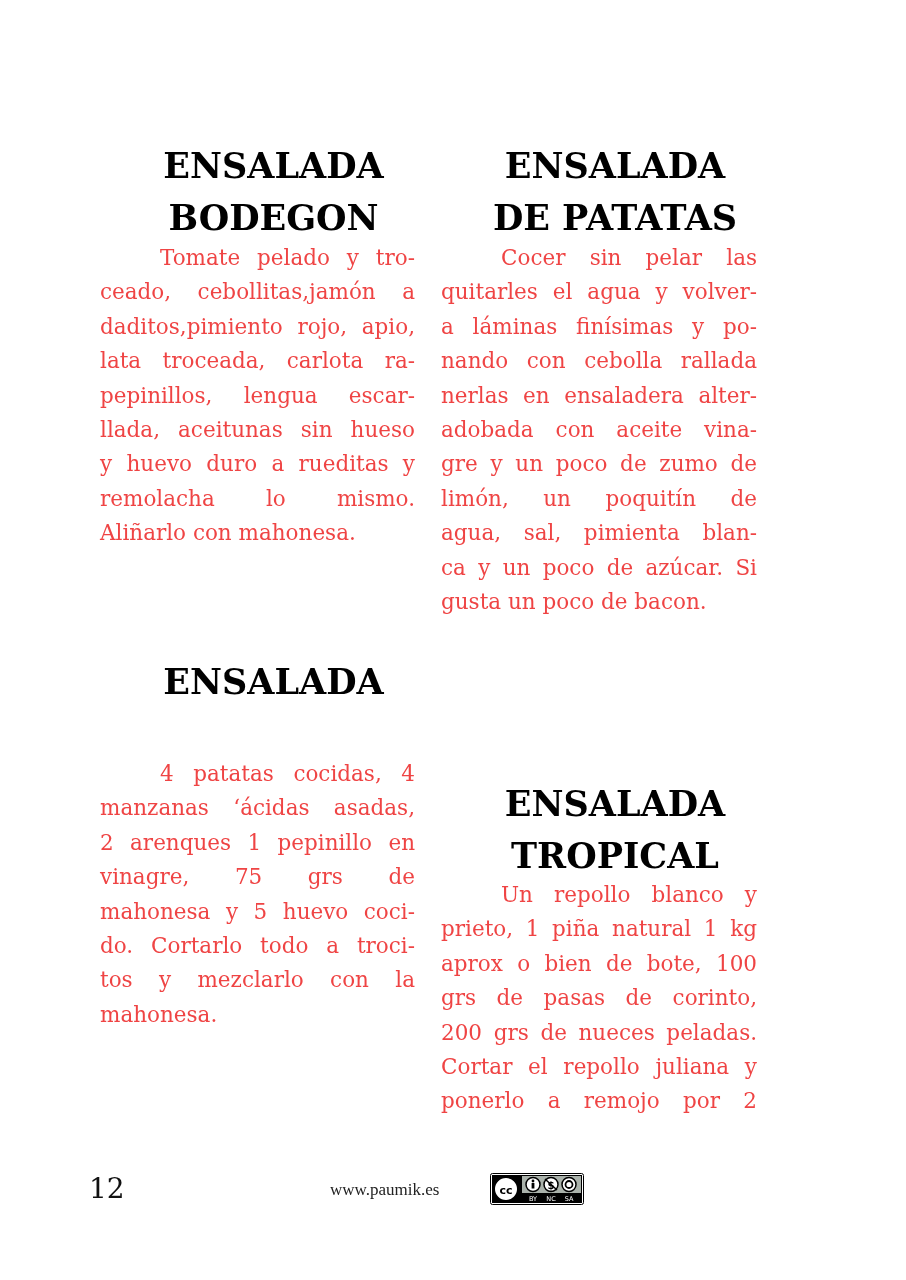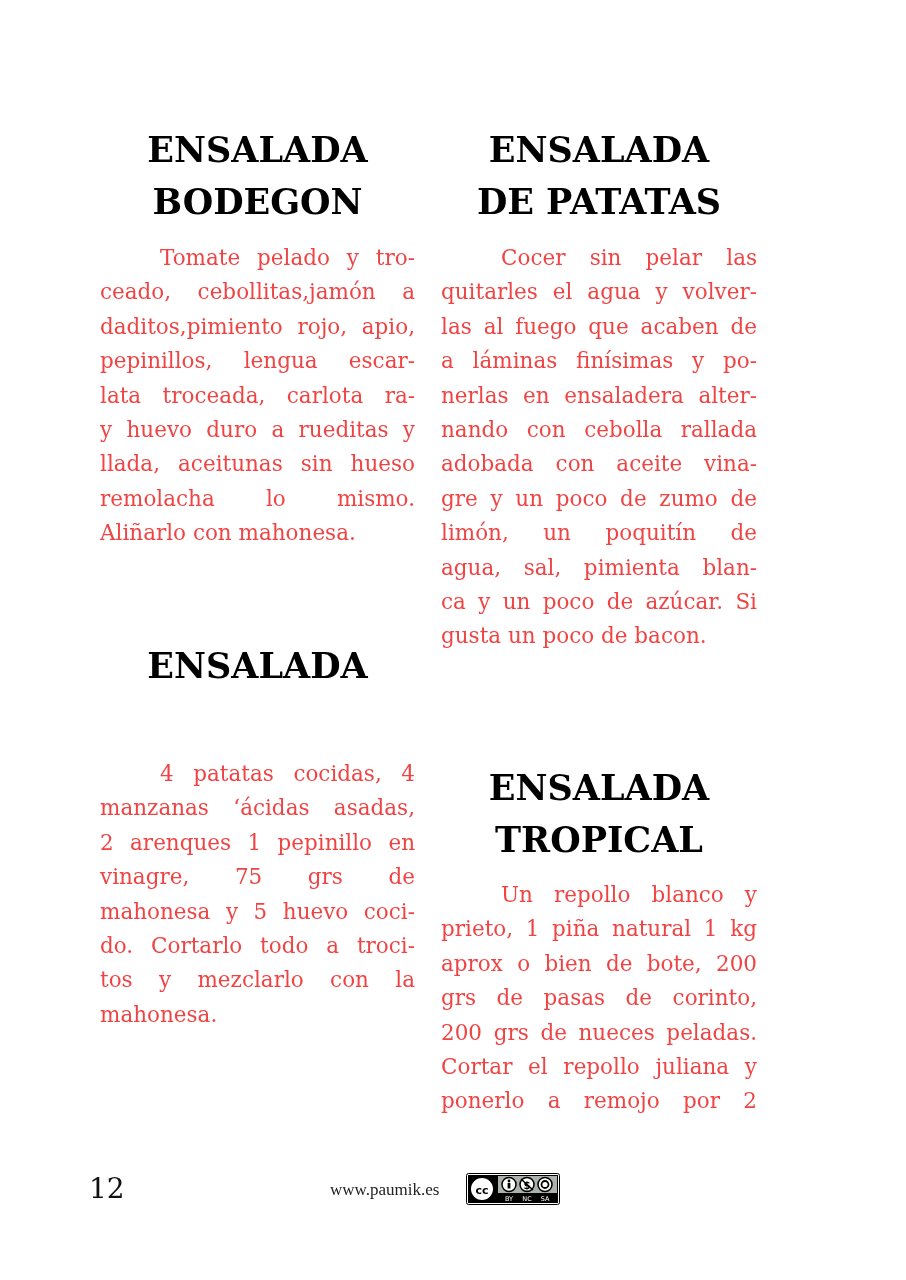--- a/index.html
+++ b/index.html
@@ -1,46 +1,46 @@
 <!DOCTYPE html>
 <html><head>
 <meta charset="utf-8">
 <style>
   html, body { margin: 0; padding: 0; background: #ffffff; }
   body { width: 906px; height: 1280px; position: relative; overflow: hidden; color: #111; font-family: "DejaVu Serif", serif; }
   .col { position: absolute; }
   .col-left { left: 100px; width: 315px; }
   .col-right { left: 441px; width: 316px; }
-  .heading { position: absolute; left: 0; width: 100%; text-align: center; font-family: "DejaVu Serif", serif; font-weight: bold; font-size: 35px; line-height: 52px; letter-spacing: 0px; color: #000; margin: 0; }
+  .heading { position: absolute; left: 0; width: 100%; text-align: center; font-family: "DejaVu Serif", serif; font-weight: bold; font-size: 35px; line-height: 52px; letter-spacing: 0px; color: #000; margin: 16px; }
   .heading .hl { display: block; white-space: nowrap; }
   .body { position: absolute; left: 0; width: 100%; font-family: "DejaVu Serif", serif; font-size: 21.5px; line-height: 34.4px; color: #ef4444; margin: 0; }
   .body .ln { display: block; white-space: nowrap; text-align: justify; text-align-last: justify; height: 34.4px; }
   .body .ln.first { padding-left: 60px; }
   .body .ln.last { text-align-last: left; }
   .footer-page { position: absolute; left: 89px; top: 1172px; font-family: "DejaVu Serif", serif; font-size: 28px; color: #111; }
   .footer-url { position: absolute; left: 330px; top: 1180px; font-family: "Liberation Serif", serif; font-size: 17px; color: #222; }
-  .cc-badge { position: absolute; left: 466px; top: 1173px; width: 94px; height: 28px; }
+  .cc-badge { position: absolute; left: 490px; top: 1173px; width: 94px; height: 28px; }
 </style>
 </head>
 <body>
 
 <div class="col col-left" style="top:0;height:1150px;">
 
   <h2 class="heading" style="top:124px;">
     <span class="hl">ENSALADA</span>
     <span class="hl">BODEGON</span>
   </h2>
   <div class="body" style="top:241px;">
     <span class="ln first">Tomate pelado y tro-</span>
     <span class="ln">ceado, cebollitas,jamón a</span>
     <span class="ln">daditos,pimiento rojo, apio,</span>
+    <span class="ln">lata troceada, carlota ra-</span>
     <span class="ln">pepinillos, lengua escar-</span>
-    <span class="ln">lata troceada, carlota ra-</span>
+    <span class="ln">llada, aceitunas sin hueso</span>
     <span class="ln">y huevo duro a rueditas y</span>
-    <span class="ln">llada, aceitunas sin hueso</span>
     <span class="ln">remolacha lo mismo.</span>
     <span class="ln last">Aliñarlo con mahonesa.</span>
   </div>
 
   <h2 class="heading" style="top:640px;">
     <span class="hl">ENSALADA</span>
   </h2>
   <div class="body" style="top:757px;">
     <span class="ln first">4 patatas cocidas, 4</span>
     <span class="ln">manzanas ‘ácidas asadas,</span>
@@ -55,40 +55,39 @@
 
 <div class="col col-right" style="top:0;height:1150px;">
 
   <h2 class="heading" style="top:124px;">
     <span class="hl">ENSALADA</span>
     <span class="hl">DE PATATAS</span>
   </h2>
   <div class="body" style="top:241px;">
     <span class="ln first">Cocer sin pelar las</span>
     <span class="ln">quitarles el agua y volver-</span>
-    <span class="ln">las al fuego que acaben de</span>
     <span class="ln">a láminas finísimas y po-</span>
+    <span class="ln">nando con cebolla rallada</span>
     <span class="ln">nerlas en ensaladera alter-</span>
-    <span class="ln">nando con cebolla rallada</span>
     <span class="ln">adobada con aceite vina-</span>
     <span class="ln">gre y un poco de zumo de</span>
     <span class="ln">limón, un poquitín de</span>
     <span class="ln">agua, sal, pimienta blan-</span>
     <span class="ln">ca y un poco de azúcar. Si</span>
     <span class="ln last">gusta un poco de bacon.</span>
   </div>
 
   <h2 class="heading" style="top:762px;">
     <span class="hl">ENSALADA</span>
     <span class="hl">TROPICAL</span>
   </h2>
   <div class="body" style="top:878px;">
     <span class="ln first">Un repollo blanco y</span>
     <span class="ln">prieto, 1 piña natural 1 kg</span>
-    <span class="ln">aprox o bien de bote, 200</span>
+    <span class="ln">aprox o bien de bote, 100</span>
     <span class="ln">grs de pasas de corinto,</span>
     <span class="ln">200 grs de nueces peladas.</span>
     <span class="ln">Cortar el repollo juliana y</span>
     <span class="ln">ponerlo a remojo por 2</span>
   </div>
 </div>
 
 <div class="footer-page">12</div>
 <div class="footer-url">www.paumik.es</div>
 <div class="cc-badge">

